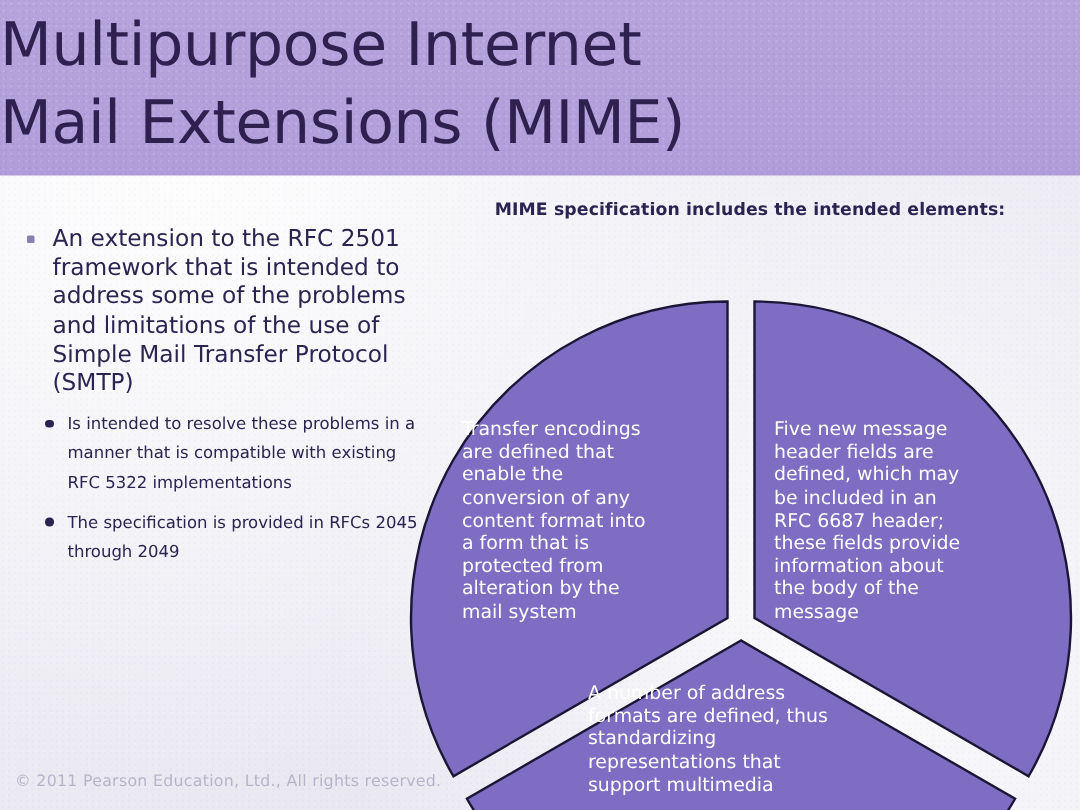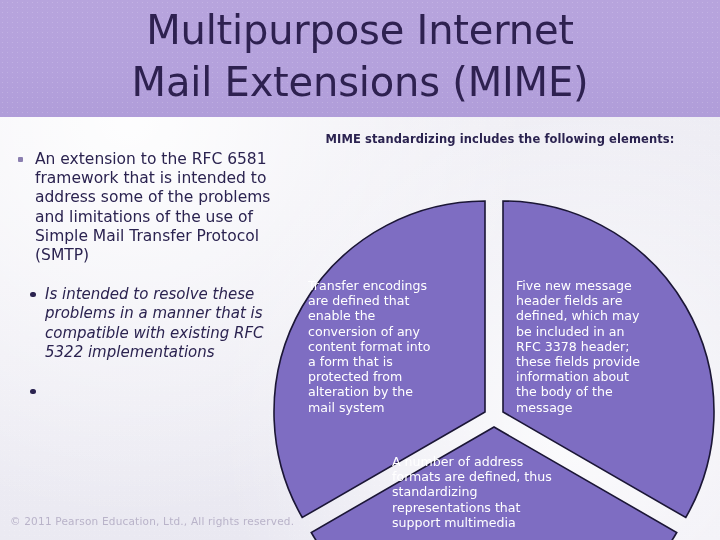--- a/index.html
+++ b/index.html
@@ -60,21 +60,21 @@
       radial-gradient(rgba(90,70,130,0.35) 0.6px, transparent 0.7px);
     background-size: 5px 5px, 4px 4px;
     background-position: 0 0, 2px 2px;
   }
 
   #slide-title {
     position: absolute;
     left: 0;
     top: 4px;
     width: 720px;
-    text-align: center;
+    text-align: left;
     font-family: "DejaVu Sans", sans-serif;
     font-size: 40px;
     line-height: 52px;
     font-weight: 400;
     color: #2e2150;
     letter-spacing: -0.2px;
     z-index: 3;
     white-space: pre-line;
   }
 
@@ -102,24 +102,23 @@
     top: 7px;
     width: 5px;
     height: 5px;
     background: #8b7fb0;
     border-radius: 1px;
   }
 
   .bullet-l2 {
     position: relative;
     padding-left: 37px;
-    font-size: 15px;
+    font-size: 11px;
     line-height: 19.2px;
-    margin-top: 20px;
-    font-style: italic;
+    margin-top: 8px;
   }
   .bullet-l2 > .marker {
     position: absolute;
     left: 22px;
     top: 6.5px;
     width: 5.5px;
     height: 5.5px;
     background: #2b2350;
     border-radius: 50%;
   }
@@ -202,37 +201,38 @@
 
   <div id="title-band"></div>
 
   <div id="slide-title">Multipurpose Internet
 Mail Extensions (MIME)</div>
 
   <div id="bullets">
 
     <div class="bullet-l1">
       <span class="marker"></span>
-      <span class="btext">An extension to the RFC 6581 framework that is intended to address some of the problems and limitations of the use of Simple Mail Transfer Protocol (SMTP)</span>
+      <span class="btext">An extension to the RFC 2501 framework that is intended to address some of the problems and limitations of the use of Simple Mail Transfer Protocol (SMTP)</span>
     </div>
 
     <div class="bullet-l2">
       <span class="marker"></span>
       <span class="btext">Is intended to resolve these problems in a manner that is compatible with existing RFC 5322 implementations</span>
     </div>
 
     <div class="bullet-l2">
       <span class="marker"></span>
+      <span class="btext">The specification is provided in RFCs 2045 through 2049</span>
     </div>
 
   </div>
 
   <div id="diagram">
 
-    <div id="diagram-caption">MIME standardizing includes the following elements:</div>
+    <div id="diagram-caption">MIME specification includes the intended elements:</div>
 
     <svg id="pie-svg" viewBox="0 0 720 540">
 
       <g stroke="#1b1636" stroke-width="1.6" fill="#7e6dc2">
 
         <path d="M 489 412
                  L 489 201
                  A 211 211 0 0 0 306.27 517.5
                  Z" transform="translate(-4,0)"></path>
 
@@ -255,21 +255,21 @@
 content format into
 a form that is
 protected from
 alteration by the
 mail system</div>
 
     <div class="seg-label" id="seg-label-headers">Five new message
 header fields are
 defined, which may
 be included in an
-RFC 3378 header;
+RFC 6687 header;
 these fields provide
 information about
 the body of the
 message</div>
 
     <div class="seg-label" id="seg-label-formats">A number of address
 formats are defined, thus
 standardizing
 representations that
 support multimedia</div>

